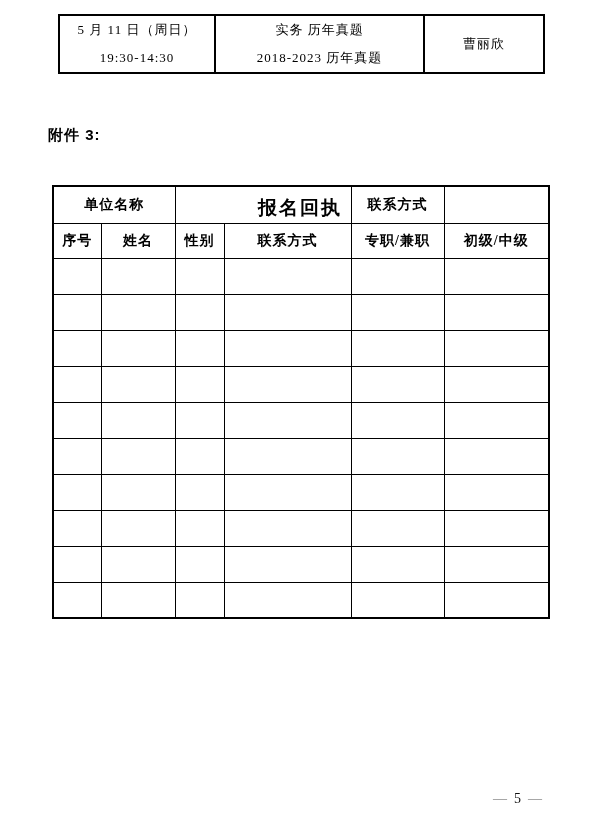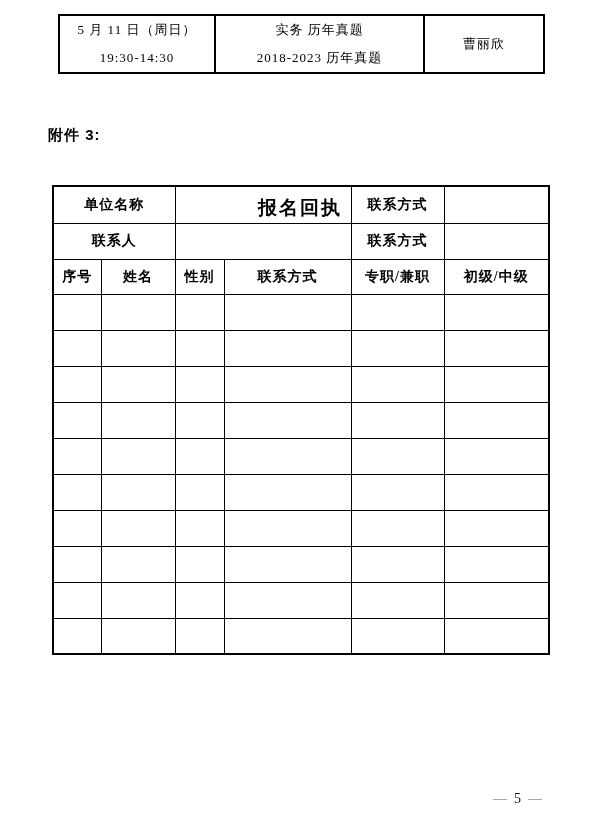--- a/index.html
+++ b/index.html
@@ -126,26 +126,20 @@
       <col style="width:93px">
       <col style="width:105px">
   </colgroup>
   <tbody>
     <tr class="row-unit">
       <td colspan="2">单位名称</td>
       <td colspan="2"></td>
       <td>联系方式</td>
       <td></td>
     </tr>
-    <tr class="row-contact">
-      <td colspan="2">联系人</td>
-      <td colspan="2"></td>
-      <td>联系方式</td>
-      <td></td>
-    </tr>
     <tr class="row-header">
       <td>序号</td>
       <td>姓名</td>
       <td>性别</td>
       <td>联系方式</td>
       <td>专职/兼职</td>
       <td>初级/中级</td>
     </tr>
   </tbody>
   <tbody id="blank-rows">

